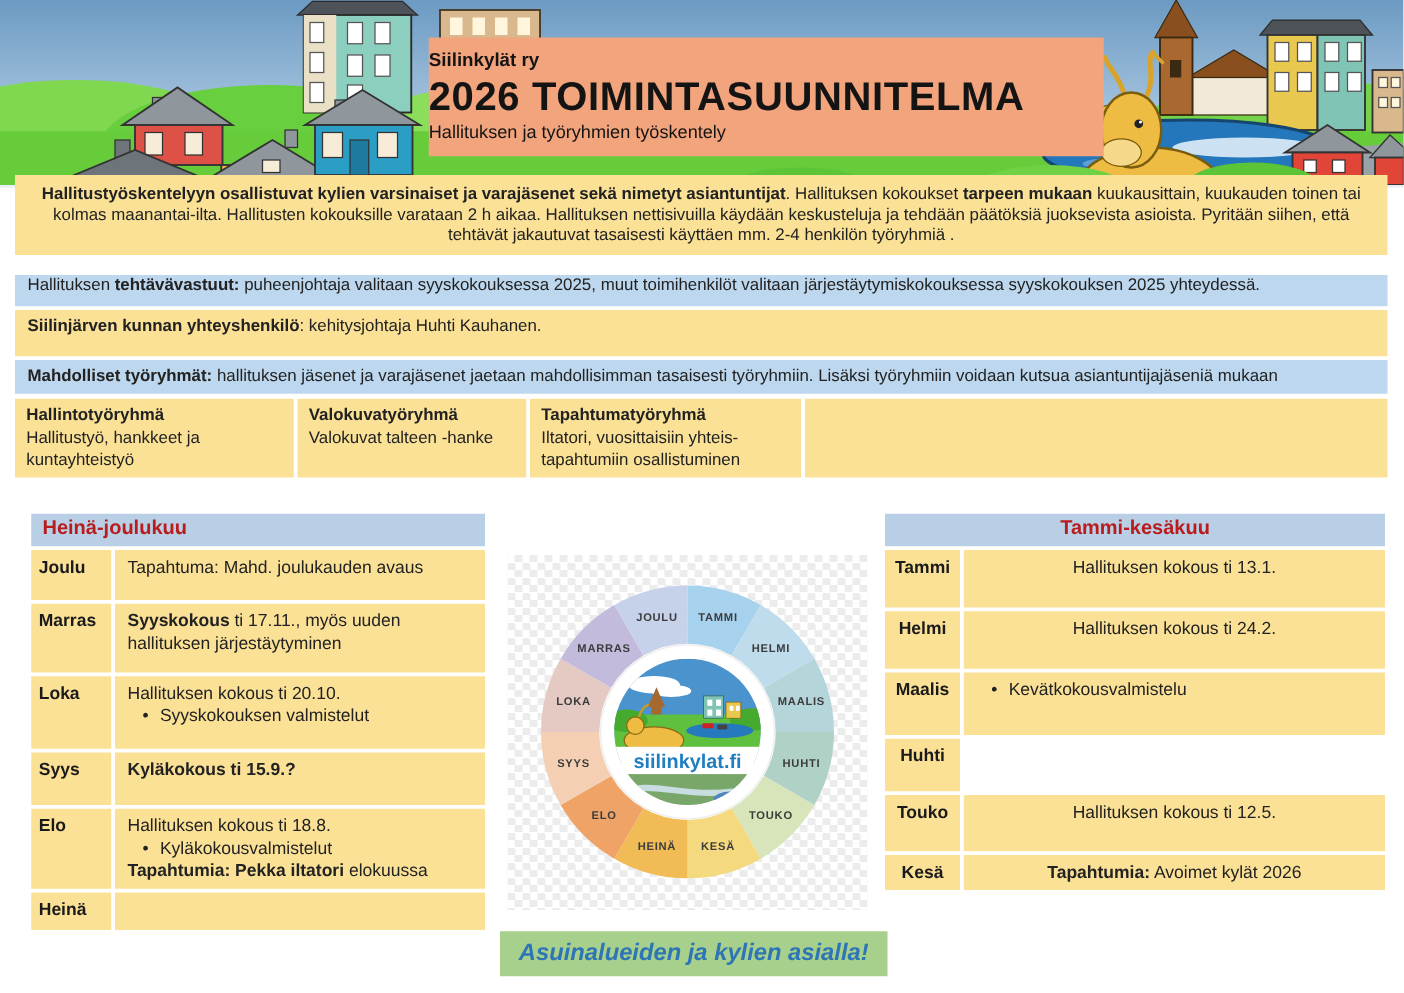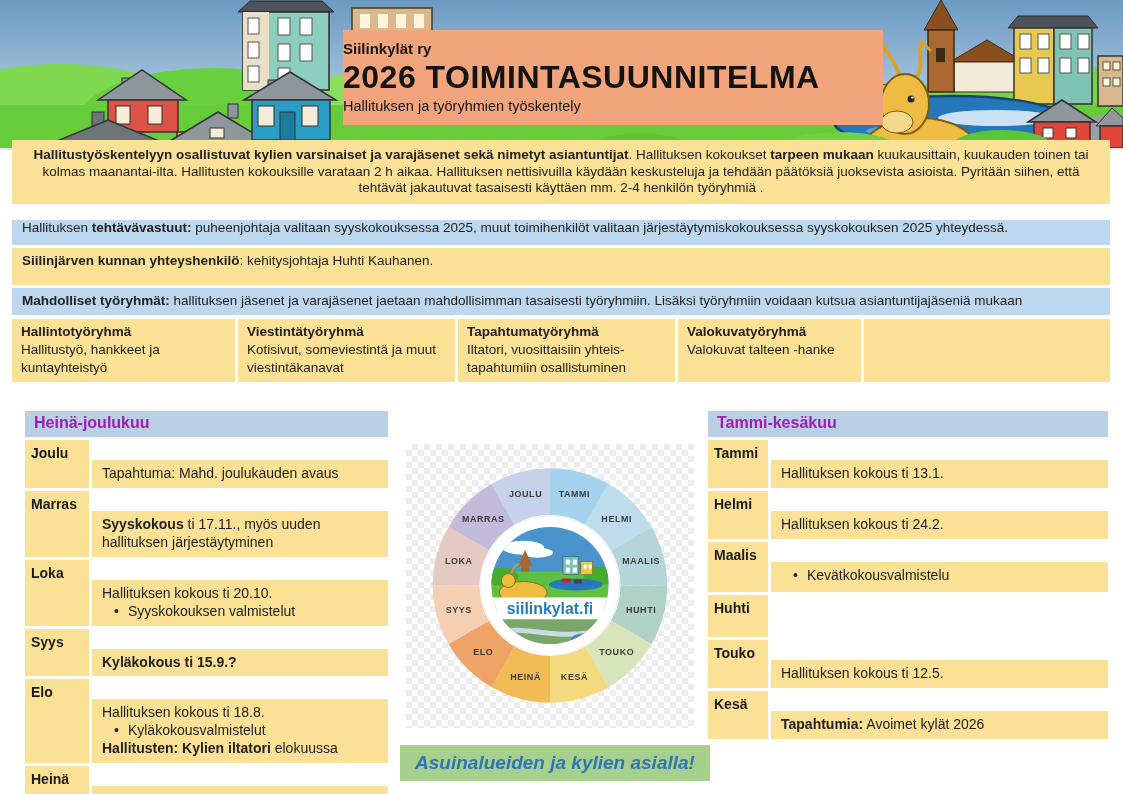--- a/index.html
+++ b/index.html
@@ -29,29 +29,29 @@
 
   
   .wg-table{left:12px;top:319px;width:1098px;height:63px;display:flex;gap:3px;}
   .wg-cell{background:#fbe196;box-sizing:border-box;padding:4px 9px;font-size:13.5px;line-height:1.35;}
   .wg-cell .t{font-weight:bold;}
   .wg-c0{width:223px;} .wg-c1{width:217px;} .wg-c2{width:217px;} .wg-c3{width:183px;} .wg-c4{flex:1;}
 
   
   .mtable{display:flex;flex-direction:column;gap:3px;}
   .mtable-left{left:25px;top:411px;width:363px;}
-  .mtable-right{left:708px;top:411px;width:400px;}
+  .mtable-right{left:708px;top:411px;width:400px;text-align:center;}
   .mhead{background:#b8cfe6;font-weight:bold;font-size:16px;padding:3px 9px;height:26px;
-         box-sizing:border-box;color:#a21caf;}
+         box-sizing:border-box;color:#b91c1c;}
   .mrow{display:flex;gap:3px;}
   .mcell{background:#fbe196;box-sizing:border-box;}
   .month{font-weight:bold;font-size:14px;padding:5px 6px;color:#1a1a1a;}
   .mtable-left .month{width:64px;}
   .mtable-right .month{width:60px;}
-  .ccell{flex:1;font-size:14px;line-height:1.28;padding:5px 10px;margin-top:20px;}
+  .ccell{flex:1;font-size:14px;line-height:1.28;padding:5px 10px;}
   .ccell .b{font-weight:bold;}
   .bullet-line{display:flex;}
   .bullet{margin:0 9px 0 12px;}
   .lrow0{min-height:40px;} .lrow1{min-height:55px;} .lrow2{min-height:58px;}
   .lrow3{min-height:42px;} .lrow4{min-height:60px;} .lrow5{min-height:30px;}
   .rrow0{min-height:46px;} .rrow1{min-height:46px;} .rrow2{min-height:50px;}
   .rrow3{min-height:42px;} .rrow4{min-height:45px;} .rrow5{min-height:27px;}
 
   
   .wheel-wrap{left:406px;top:444px;width:288px;height:284px;
@@ -242,31 +242,27 @@
 
   <div class="abs band band-blue groups-note">
     <span class="b">Mahdolliset työryhmät:</span><span> hallituksen jäsenet ja varajäsenet jaetaan mahdollisimman tasaisesti työryhmiin. Lisäksi työryhmiin voidaan kutsua asiantuntijajäseniä mukaan</span>
   </div>
 
   <div class="abs wg-table">
     <div class="wg-cell wg-c0">
       <div class="t">Hallintotyöryhmä</div>
       <div>Hallitustyö, hankkeet ja kuntayhteistyö</div>
     </div>
-    <div class="wg-cell wg-c1">
-      <div class="t">Viestintätyöryhmä</div>
-      <div>Kotisivut, someviestintä ja muut viestintäkanavat</div>
+    <div class="wg-cell wg-c3">
+      <div class="t">Valokuvatyöryhmä</div>
+      <div>Valokuvat talteen -hanke</div>
     </div>
     <div class="wg-cell wg-c2">
       <div class="t">Tapahtumatyöryhmä</div>
       <div>Iltatori, vuosittaisiin yhteis-tapahtumiin osallistuminen</div>
-    </div>
-    <div class="wg-cell wg-c3">
-      <div class="t">Valokuvatyöryhmä</div>
-      <div>Valokuvat talteen -hanke</div>
     </div>
     <div class="wg-cell wg-c4"></div>
   </div>
 
   <div class="abs mtable mtable-left">
     <div class="mhead">Heinä-joulukuu</div>
     <div class="mrow lrow0">
       <div class="mcell month">Joulu</div>
       <div class="mcell ccell">
         <div><span>Tapahtuma: Mahd. joulukauden avaus</span></div>
@@ -295,21 +291,21 @@
       </div>
     </div>
     <div class="mrow lrow4">
       <div class="mcell month">Elo</div>
       <div class="mcell ccell">
         <div><span>Hallituksen kokous ti 18.8.</span></div>
         <div class="bullet-line">
             <span class="bullet">•</span>
             <span>Kyläkokousvalmistelut</span>
           </div>
-        <div><span class="b">Hallitusten: Kylien iltatori</span><span> elokuussa</span></div>
+        <div><span class="b">Tapahtumia: Pekka iltatori</span><span> elokuussa</span></div>
       </div>
     </div>
     <div class="mrow lrow5">
       <div class="mcell month">Heinä</div>
       <div class="mcell ccell"></div>
     </div>
   </div>
 
   <div class="abs mtable mtable-right">
     <div class="mhead">Tammi-kesäkuu</div>

